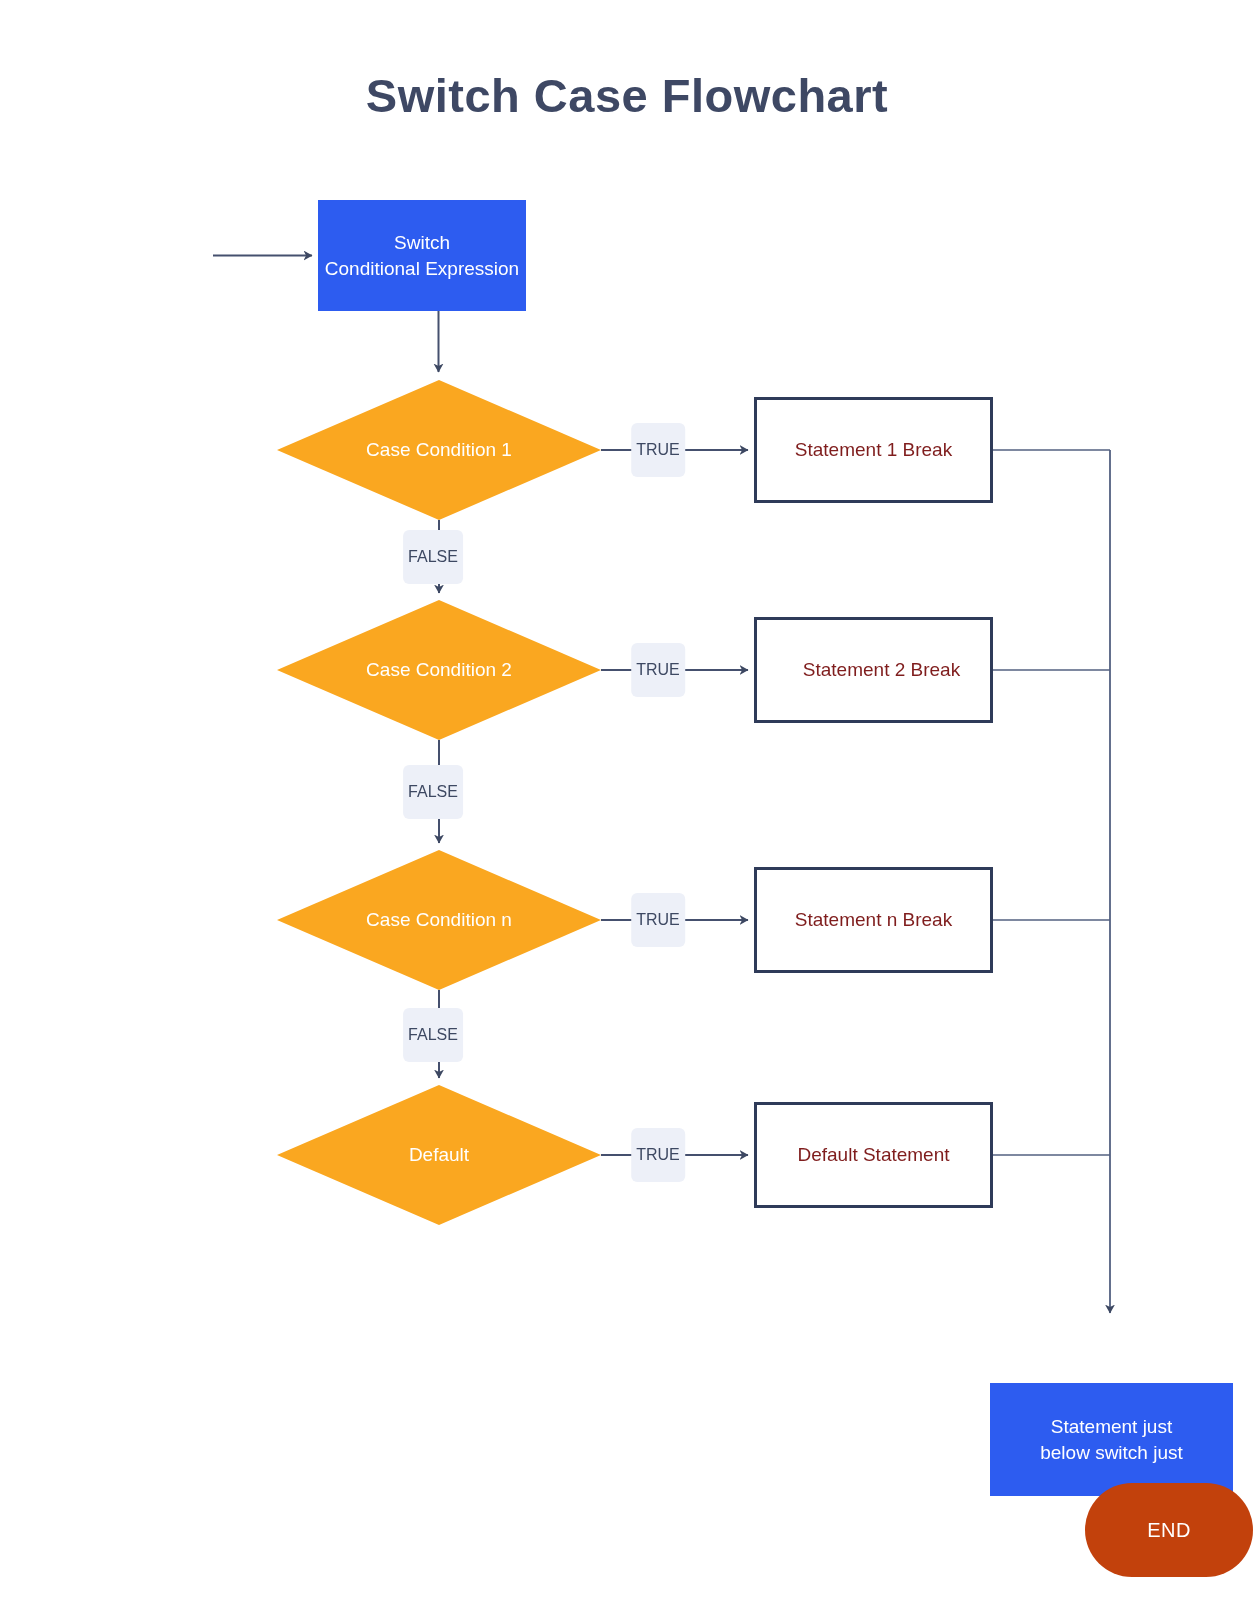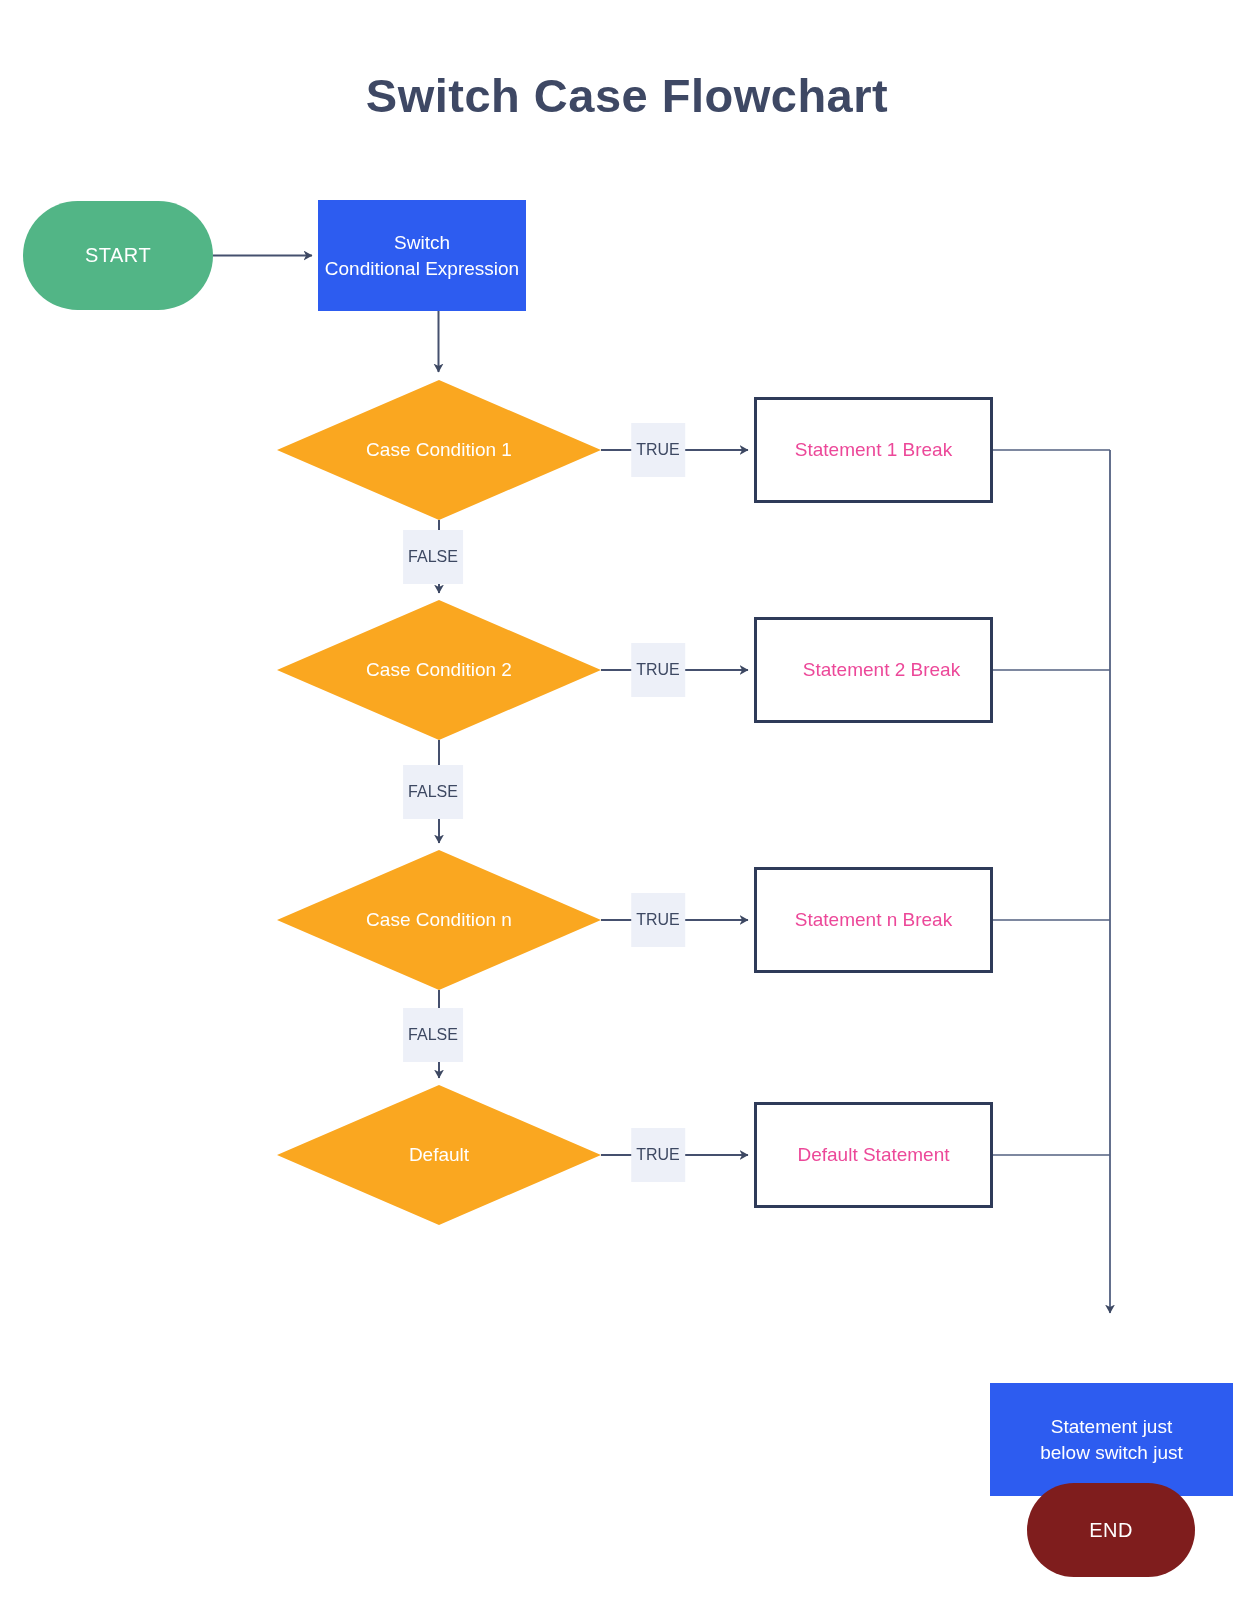--- a/index.html
+++ b/index.html
@@ -34,22 +34,22 @@
     justify-content: center;
     text-align: center;
     box-sizing: border-box;
   }
   .pill-start {
     left: 23px; top: 201px; width: 190px; height: 109px;
     background: #52b586; border-radius: 55px;
     color: #ffffff; font-size: 20px; letter-spacing: 0.5px;
   }
   .pill-end {
-    left: 1027px; top: 1483px; width: 168px; height: 94px;
-    background: #7f1d1d; border-radius: 47px;
+    left: 1085px; top: 1483px; width: 168px; height: 94px;
+    background: #c2410c; border-radius: 47px;
     color: #ffffff; font-size: 20px; letter-spacing: 0.5px;
   }
   .process-blue {
     background: #2d5cf0; color: #ffffff;
     font-size: 19px; line-height: 26px;
   }
   .switch-box { left: 318px; top: 200px; width: 208px; height: 111px; }
   .below-switch-box { left: 990px; top: 1383px; width: 243px; height: 113px; }
   .diamond {
     left: 277px; width: 324px; height: 140px;
@@ -58,34 +58,35 @@
     color: #ffffff; font-size: 19px;
   }
   .d1 { top: 380px; }
   .d2 { top: 600px; }
   .d3 { top: 850px; }
   .d4 { top: 1085px; }
   .stmt-box {
     left: 754px; width: 239px; height: 106px;
     background: #ffffff;
     border: 3px solid #2f3b59;
-    color: #ec4899; font-size: 19px;
+    color: #7f1d1d; font-size: 19px;
   }
   .s1 { top: 397px; }
   .s2 { top: 617px; padding-left: 16px; }
   .s3 { top: 867px; }
   .s4 { top: 1102px; }
   .branch-label {
     position: absolute;
     transform: translate(-50%, -50%);
     background: #edf0f8;
     color: #3d4862;
     font-size: 16px;
     padding: 18px 5px;
     white-space: nowrap;
+    border-radius: 6px;
   }
   .t1 { left: 658px; top: 450px; }
   .t2 { left: 658px; top: 670px; }
   .t3 { left: 658px; top: 920px; }
   .t4 { left: 658px; top: 1155px; }
   .f1 { left: 433px; top: 557px; }
   .f2 { left: 433px; top: 792px; }
   .f3 { left: 433px; top: 1035px; }
 </style>
 </head>
@@ -117,23 +118,20 @@
 
     <line x1="991" y1="450" x2="1110" y2="450" stroke="#536080" stroke-width="1.6"></line>
     <line x1="991" y1="670" x2="1110" y2="670" stroke="#536080" stroke-width="1.6"></line>
     <line x1="991" y1="920" x2="1110" y2="920" stroke="#536080" stroke-width="1.6"></line>
     <line x1="991" y1="1155" x2="1110" y2="1155" stroke="#536080" stroke-width="1.6"></line>
 
     <line x1="1110" y1="450" x2="1110" y2="1313" stroke="#536080" stroke-width="1.8" marker-end="url(#arrow)"></line>
     <line x1="1111.5" y1="1433" x2="1111.5" y2="1476" stroke="#45506e" stroke-width="2" marker-end="url(#arrow)"></line>
   </svg>
 
-  <div class="node pill-start">
-    <span>START</span>
-  </div>
 
   <div class="node process-blue switch-box">
     <span>Switch</span>
     <span>Conditional Expression</span>
   </div>
 
   <div class="node diamond d1">
     <span>Case Condition 1</span>
   </div>
   <div class="node diamond d2">

